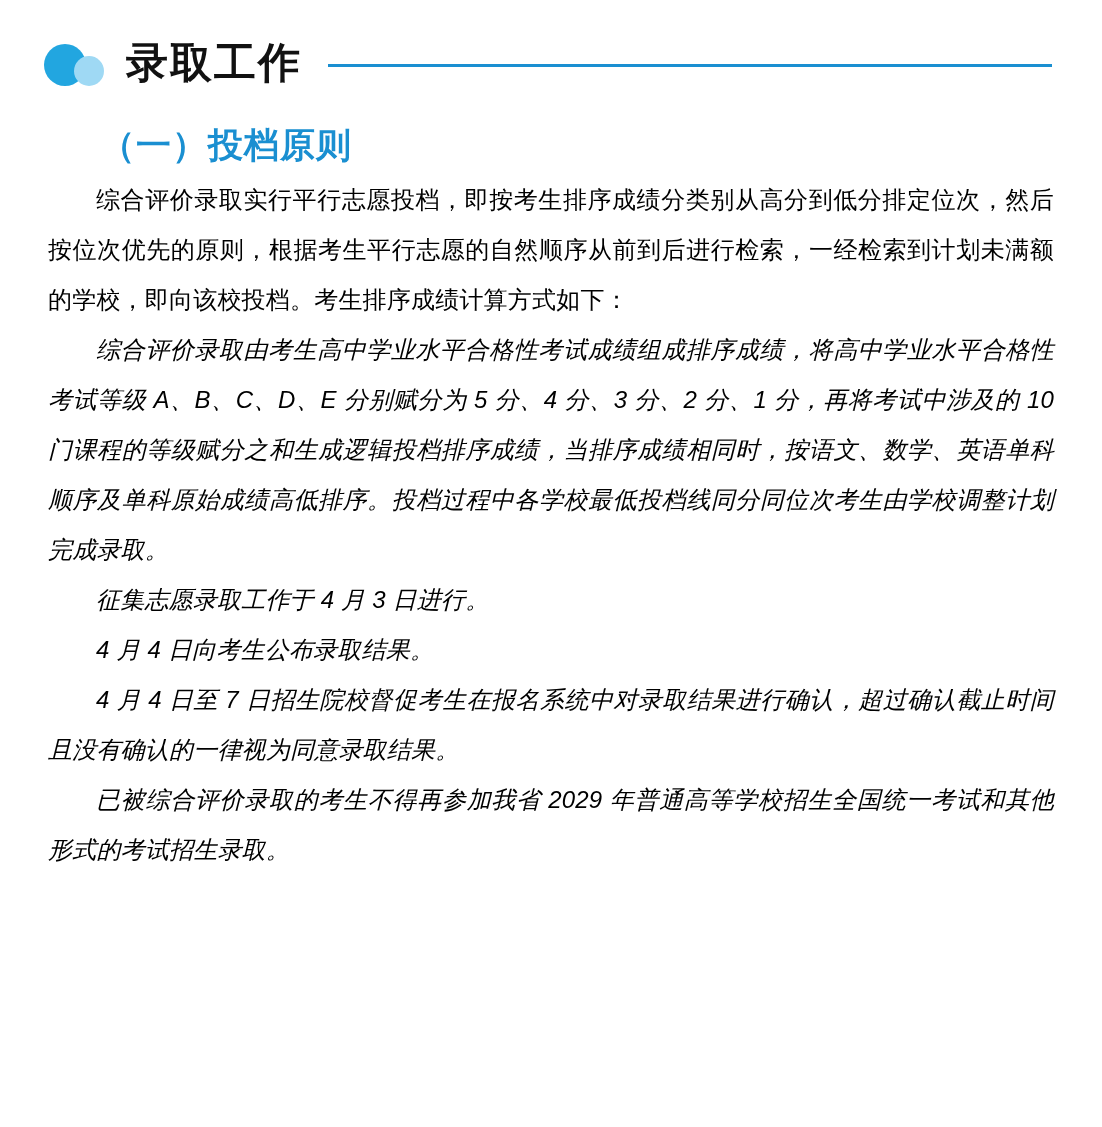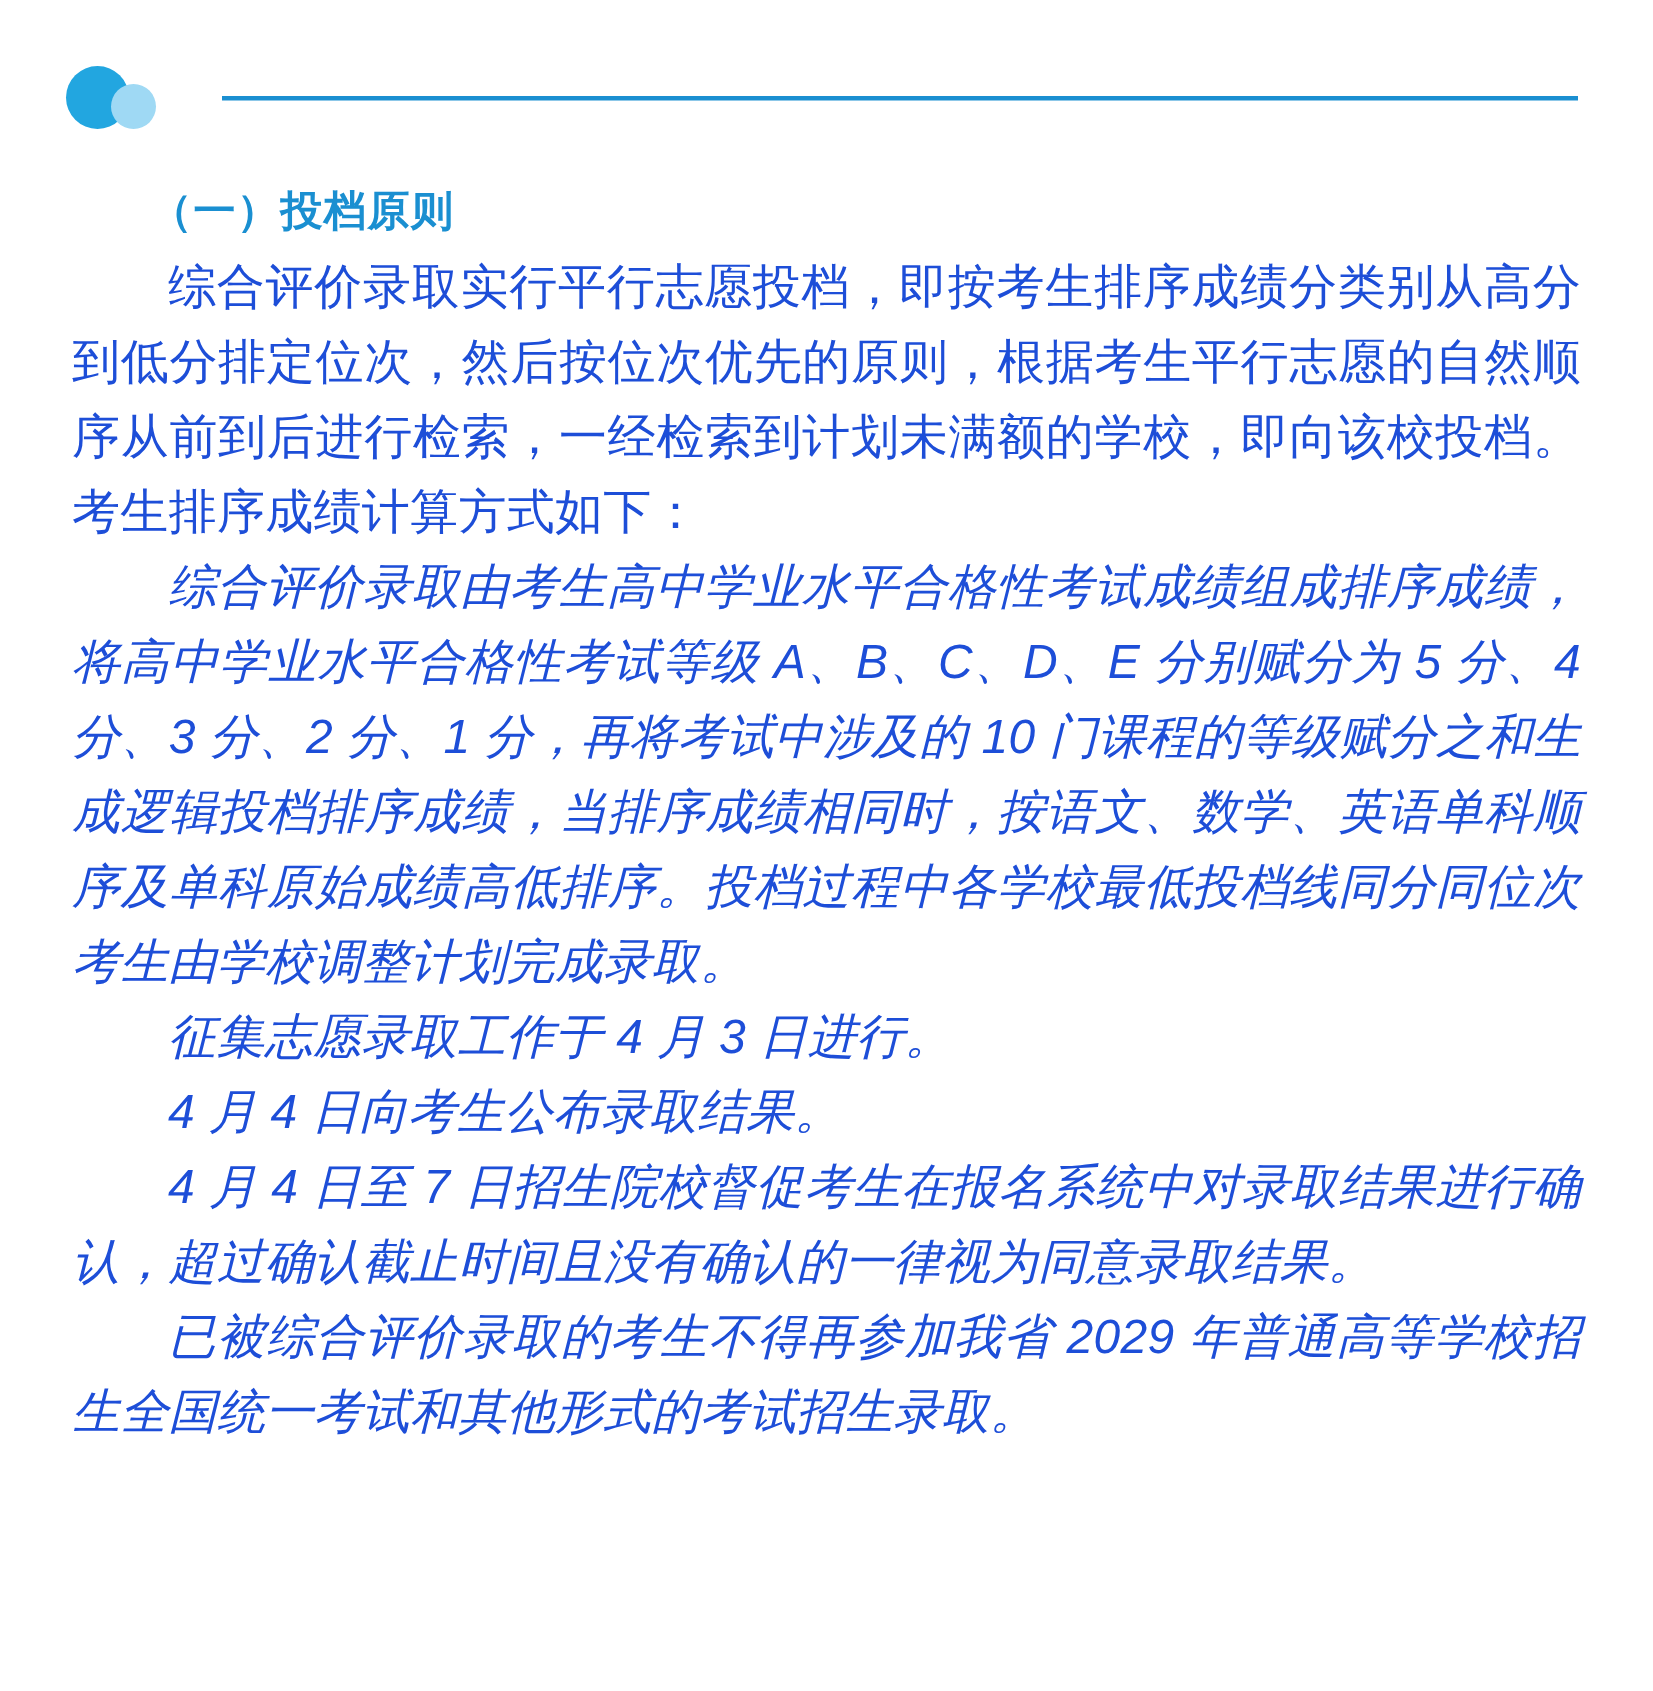--- a/index.html
+++ b/index.html
@@ -70,50 +70,51 @@
     margin-top: 4px;
   }
 
   
   .content {
     padding: 22px 48px 0 48px;
     box-sizing: border-box;
   }
   .section-heading {
     color: #1a8fd1;
-    font-size: 28px;
+    font-size: 35px;
     font-weight: bold;
     margin: 14px 0 6px 52px;
     letter-spacing: 1px;
   }
   p.para {
-    font-size: 32px;
+    font-size: 24px;
     line-height: 50px;
     margin: 0;
     text-indent: 2em;
     text-align: justify;
     text-justify: inter-ideograph;
     letter-spacing: 0.2px;
-    color: #1d4ed8;
+    color: #000000;
   }
   p.para.nogap {
     margin-top: 0;
     font-style: italic;
   }
 </style>
 </head>
 <body>
 
 <div class="page">
 
   <div class="header">
     <div class="logo-mark">
       <div class="circle-dark"></div>
       <div class="circle-light"></div>
     </div>
+    <div class="header-title">录取工作</div>
     <div class="header-rule"></div>
   </div>
 
   <div class="content">
 
     <div class="section-heading">（一）投档原则</div>
     <p class="para">综合评价录取实行平行志愿投档，即按考生排序成绩分类别从高分到低分排定位次，然后按位次优先的原则，根据考生平行志愿的自然顺序从前到后进行检索，一经检索到计划未满额的学校，即向该校投档。考生排序成绩计算方式如下：</p>
     <p class="para nogap">综合评价录取由考生高中学业水平合格性考试成绩组成排序成绩，将高中学业水平合格性考试等级 A、B、C、D、E 分别赋分为 5 分、4 分、3 分、2 分、1 分，再将考试中涉及的 10 门课程的等级赋分之和生成逻辑投档排序成绩，当排序成绩相同时，按语文、数学、英语单科顺序及单科原始成绩高低排序。投档过程中各学校最低投档线同分同位次考生由学校调整计划完成录取。</p>
 
     <p class="para nogap">征集志愿录取工作于 4 月 3 日进行。</p>

